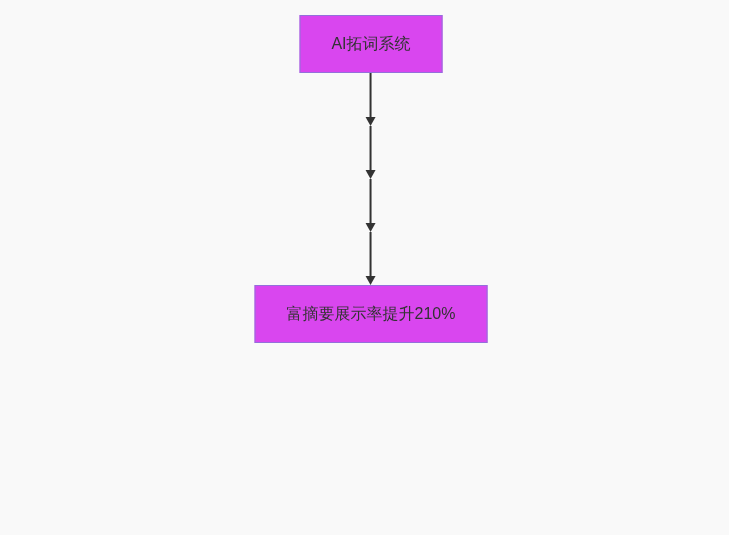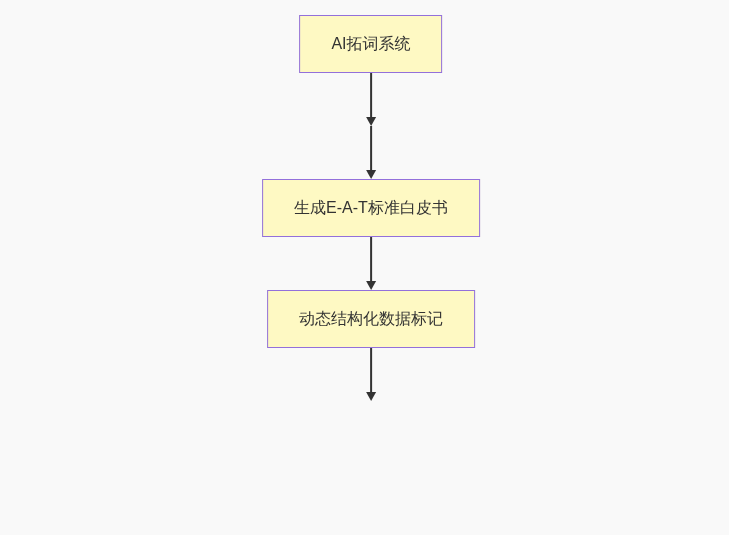--- a/index.html
+++ b/index.html
@@ -16,21 +16,21 @@
     position: absolute;
     left: 371px;
     top: 15px;
     transform: translateX(-50%);
     display: flex;
     flex-direction: column;
     align-items: center;
   }
   .node {
     box-sizing: border-box;
-    background: #fef9c3;
+    background: #d946ef;
     border: 1px solid #9370DB;
     color: #333333;
     font-size: 16px;
     line-height: 16px;
     padding: 20px 31px;
     white-space: nowrap;
     text-align: center;
   }
   .arrow {
     position: relative;
@@ -64,21 +64,20 @@
 <body>
 
 <div class="flowchart">
   <div class="node">AI拓词系统</div>
 
   <div class="arrow"></div>
 
 
   <div class="arrow"></div>
 
-  <div class="node">生成E-A-T标准白皮书</div>
 
   <div class="arrow"></div>
 
-  <div class="node">动态结构化数据标记</div>
 
   <div class="arrow"></div>
 
+  <div class="node">富摘要展示率提升210%</div>
 </div>
 
 </body></html>

